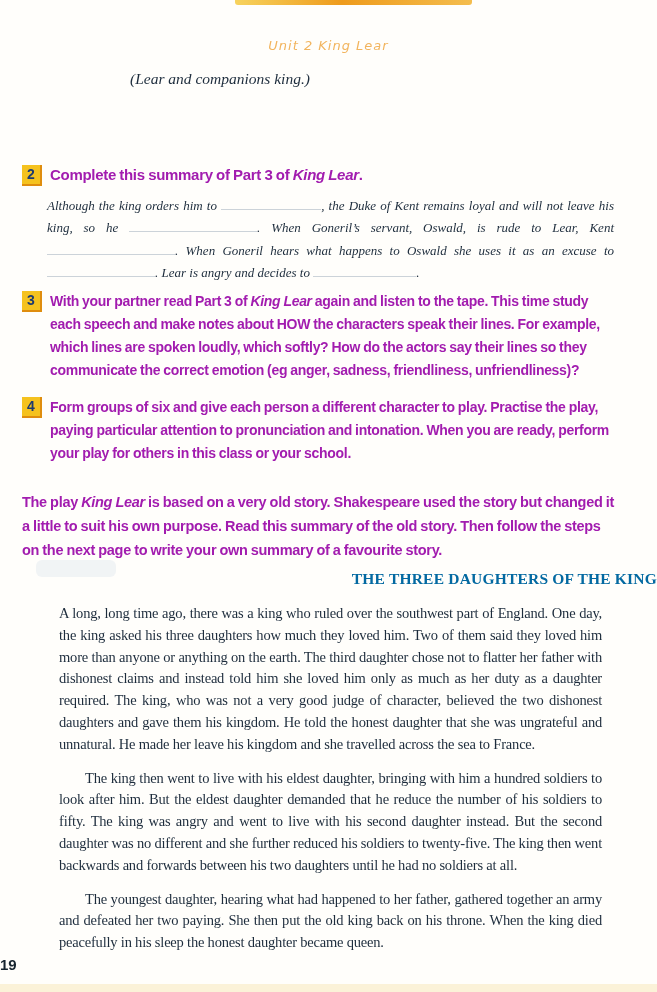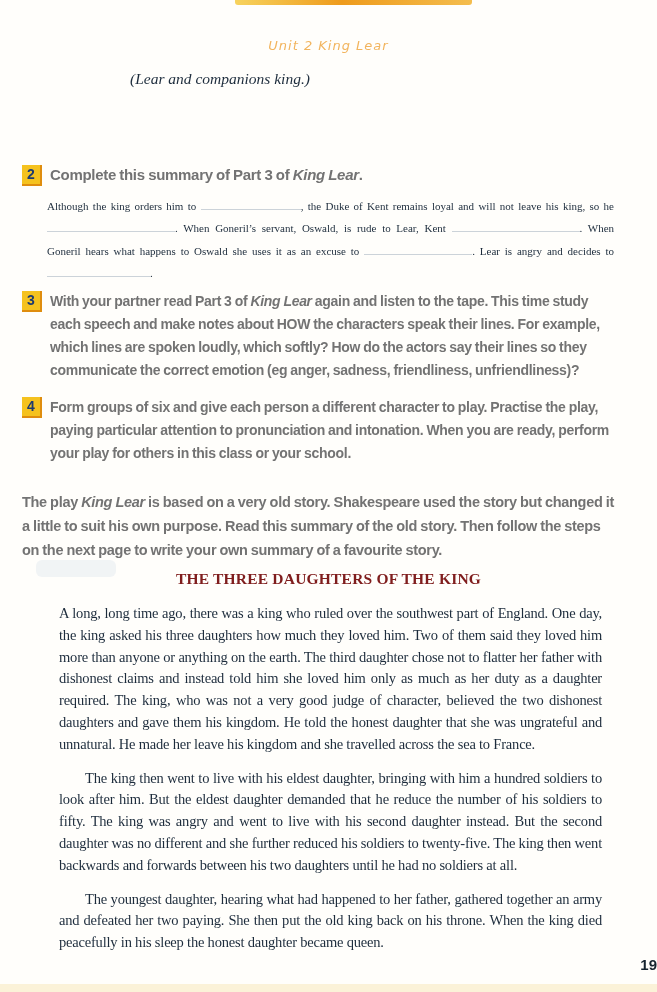--- a/index.html
+++ b/index.html
@@ -32,58 +32,58 @@
   .ex-row { display:flex; align-items:flex-start; }
   .numbox {
     flex:none; width:18px; height:19px; margin:1px 8px 0 0;
     background:#f5c21e; border-right:2px solid #df8d0e; border-bottom:2px solid #df8d0e;
     color:#1c3a70; font-family:"Liberation Sans",sans-serif; font-weight:bold;
     font-size:14px; line-height:19px; text-align:center;
   }
   .bold-sans {
     font-family:"Liberation Sans",sans-serif; font-weight:bold;
     font-size:14px; letter-spacing:-.3px; word-spacing:-.5px;
-    color:#737373; line-height:23px;
+    color:#a21caf; line-height:23px;
   }
   .ex2-head { line-height:21px; font-size:15px; }
   .fill {
     margin:9px 0 0 25px; width:567px;
-    font-size:11px; line-height:22.3px; text-align:justify; color:#1d2c3c;
+    font-size:13px; line-height:22.3px; text-align:justify; color:#1d2c3c;font-style:italic;
   }
   .blank {
     display:inline-block; height:13px; vertical-align:baseline;
     border-bottom:1px solid #ccd3d9;
   }
   .b1{width:100px}.b2{width:128px}.b3{width:128px}.b4{width:108px}.b5{width:103px}
   
   .section-heading {
     position:absolute; top:465px; left:22px;
     font-family:"DejaVu Sans",sans-serif; font-weight:bold; font-style:italic;
     font-size:16px; color:#b01f24; letter-spacing:.2px;
   }
   .intro { position:absolute; top:490px; left:22px; width:594px; line-height:24px; font-size:14.5px; }
   
   .smudge {
     position:absolute; top:560px; left:36px; width:80px; height:17px;
     background:#e7edf1; opacity:.6; border-radius:6px;
   }
   .story-title {
-    position:absolute; top:570px; left:0; width:100%; text-align:center;
-    font-weight:bold; font-size:15.5px; letter-spacing:.2px; color:#7f1d1d;
+    position:absolute; top:570px; left:0; width:100%; text-align:right;
+    font-weight:bold; font-size:15.5px; letter-spacing:.2px; color:#0369a1;
   }
   .story {
     position:absolute; top:591px; left:47px; width:567px;
     font-size:14.5px; letter-spacing:-.2px; line-height:21.8px; text-align:justify;
   }
   .story p { margin:12px; }
   .story p.indent { text-indent:26px; }
   .ital { font-style:italic; }
   
   .page-number {
-    position:absolute; top:956px; left:0; width:100%; text-align:right;
+    position:absolute; top:956px; left:0; width:100%; text-align:left;
     font-family:"Liberation Sans",sans-serif; font-weight:bold; font-size:15px; color:#16242f;
   }
   .page-number-mark { position:absolute; top:986px; left:301px; width:26px; height:5px; background:#f6d96f; opacity:.8; }
   .bottom-strip { position:absolute; bottom:0; left:0; width:100%; height:8px; background:#fbf2d8; }
 </style>
 </head>
 <body>
 
 <div class="page">
 

